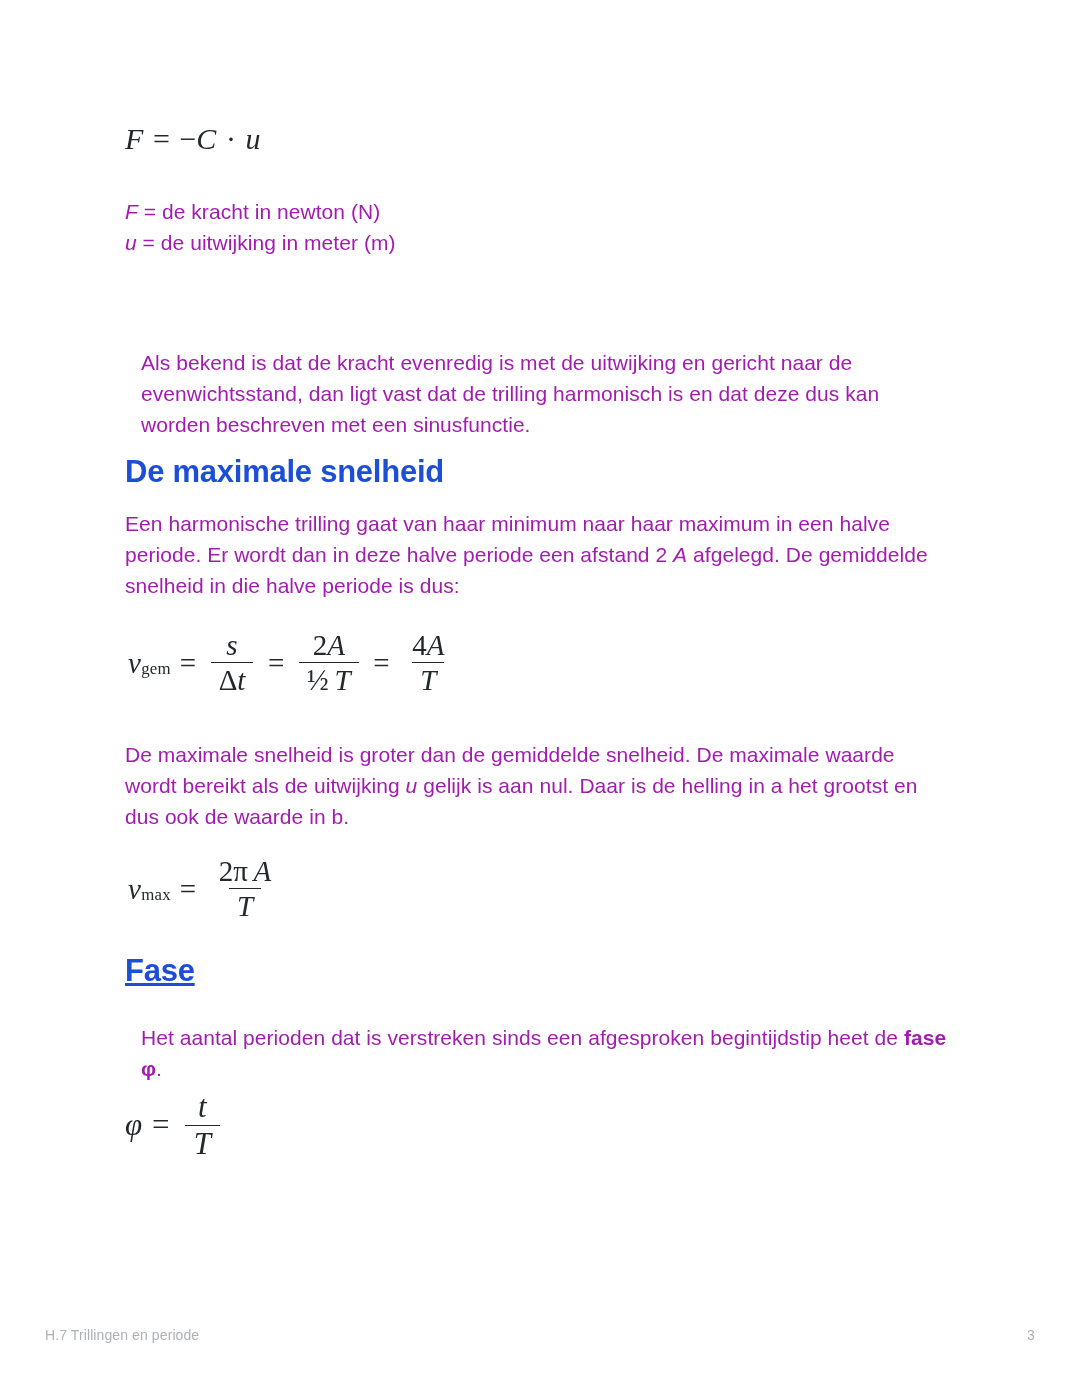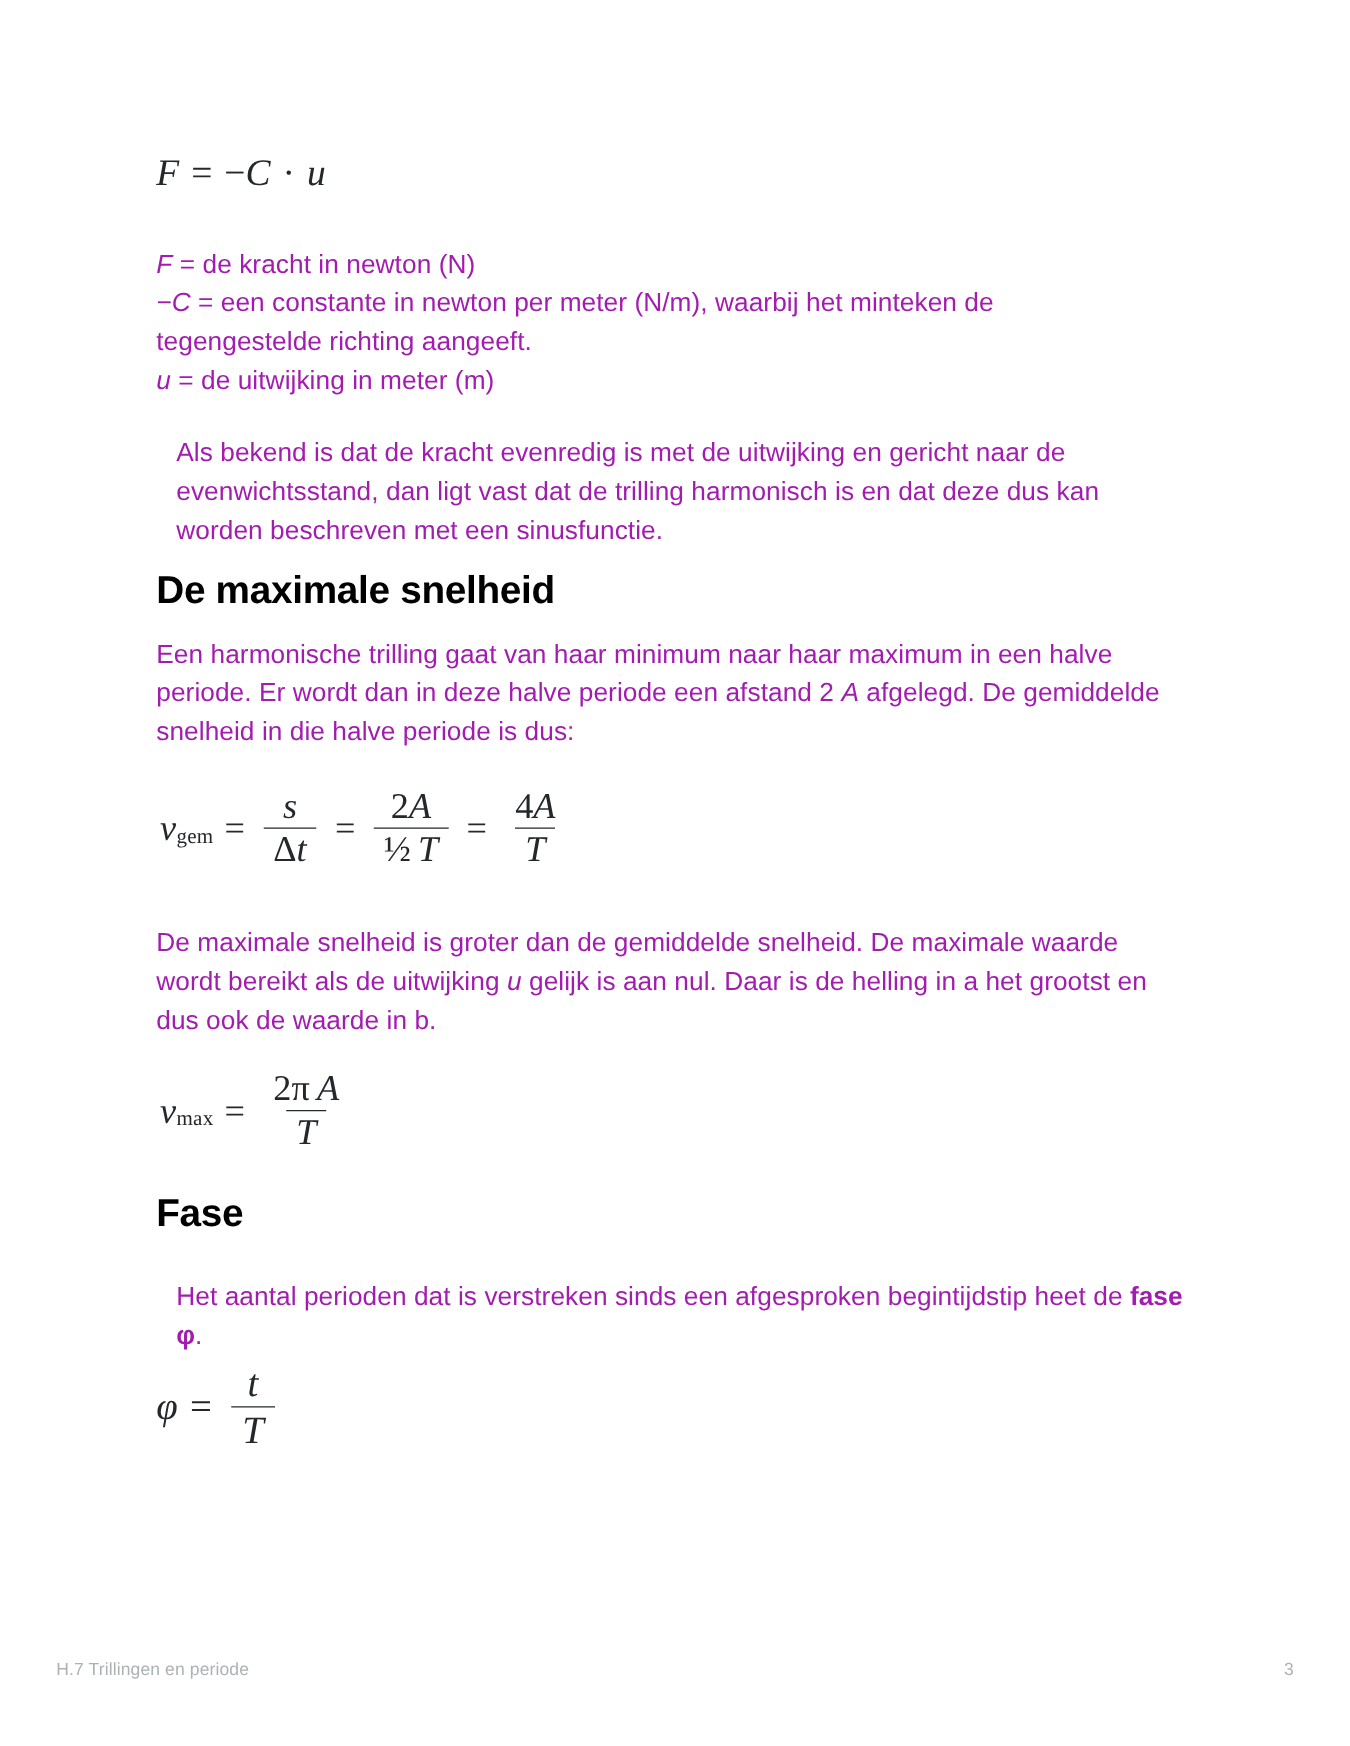--- a/index.html
+++ b/index.html
@@ -140,31 +140,32 @@
     width: 815px;
   }
 
   
   h2.section-heading {
     font-size: 31px;
     font-weight: 700;
     line-height: 36px;
     letter-spacing: -0.25px;
     margin: 0;
-    color: #000000;
+    color: #1d4ed8;
   }
   #heading-maxsnelheid {
     position: absolute;
     left: 0;
     top: 454px;
   }
   #heading-fase {
     position: absolute;
     left: 0;
     top: 953px;
+    text-decoration: underline;
   }
 
   
   .footer {
     position: absolute;
     left: 45px;
     right: 45px;
     top: 1327px;
     display: flex;
     align-items: center;
@@ -184,21 +185,20 @@
       <span class="mi">F</span>
       <span class="op">=</span>
       <span class="mu">−</span>
       <span class="mi">C</span>
       <span class="op">·</span>
       <span class="mi">u</span>
     </div>
 
     <div class="body-text" id="def-list">
       <div><span class="var">F</span><span> = de kracht in newton (N)</span></div>
-      <div><span class="var">−C</span><span> = een constante in newton per meter (N/m), waarbij het minteken de tegengestelde richting aangeeft.</span></div>
       <div><span class="var">u</span><span> = de uitwijking in meter (m)</span></div>
     </div>
 
     <p class="body-text" id="para-bekend" style="margin:16px;">Als bekend is dat de kracht evenredig is met de uitwijking en gericht naar de evenwichtsstand, dan ligt vast dat de trilling harmonisch is en dat deze dus kan worden beschreven met een sinusfunctie.</p>
 
     <h2 class="section-heading" id="heading-maxsnelheid">De maximale snelheid</h2>
 
     <p class="body-text" id="para-maxsnelheid" style="margin:0;"><span>Een harmonische trilling gaat van haar minimum naar haar maximum in een halve periode. Er wordt dan in deze halve periode een afstand 2&nbsp;</span><span class="var">A</span><span> afgelegd. De gemiddelde snelheid in die halve periode is dus:</span></p>
 
     <div class="formula" id="formula-vgem">

